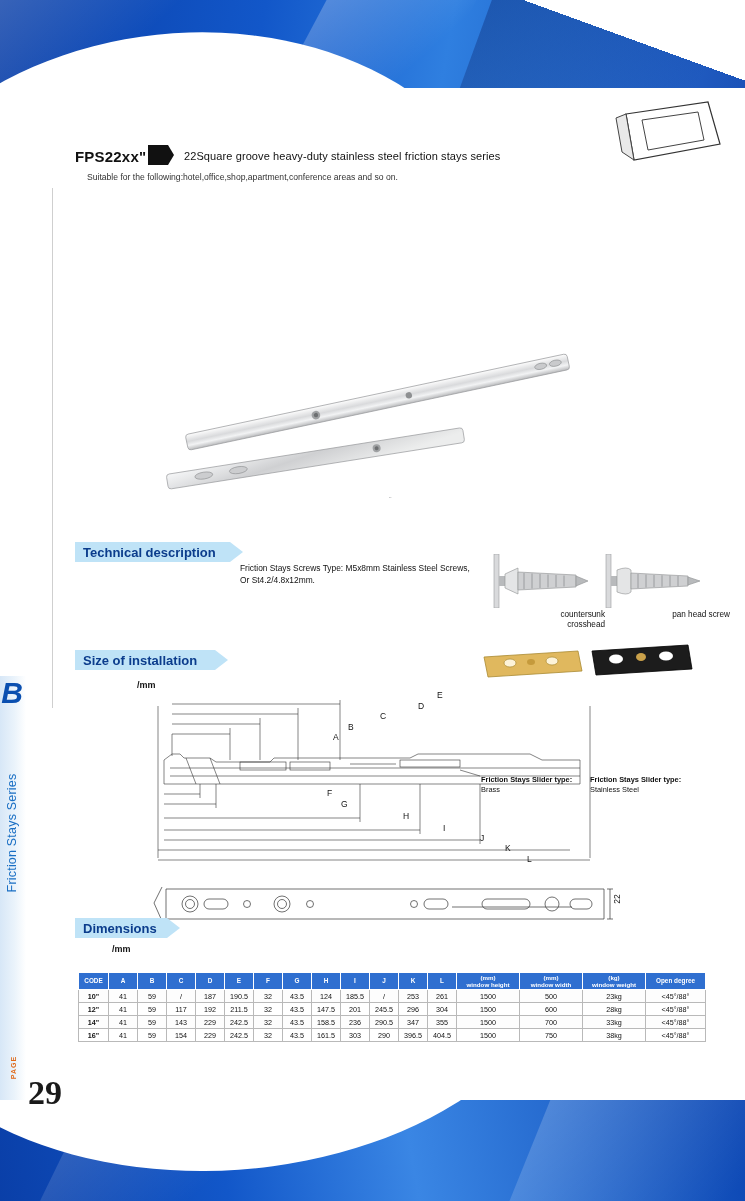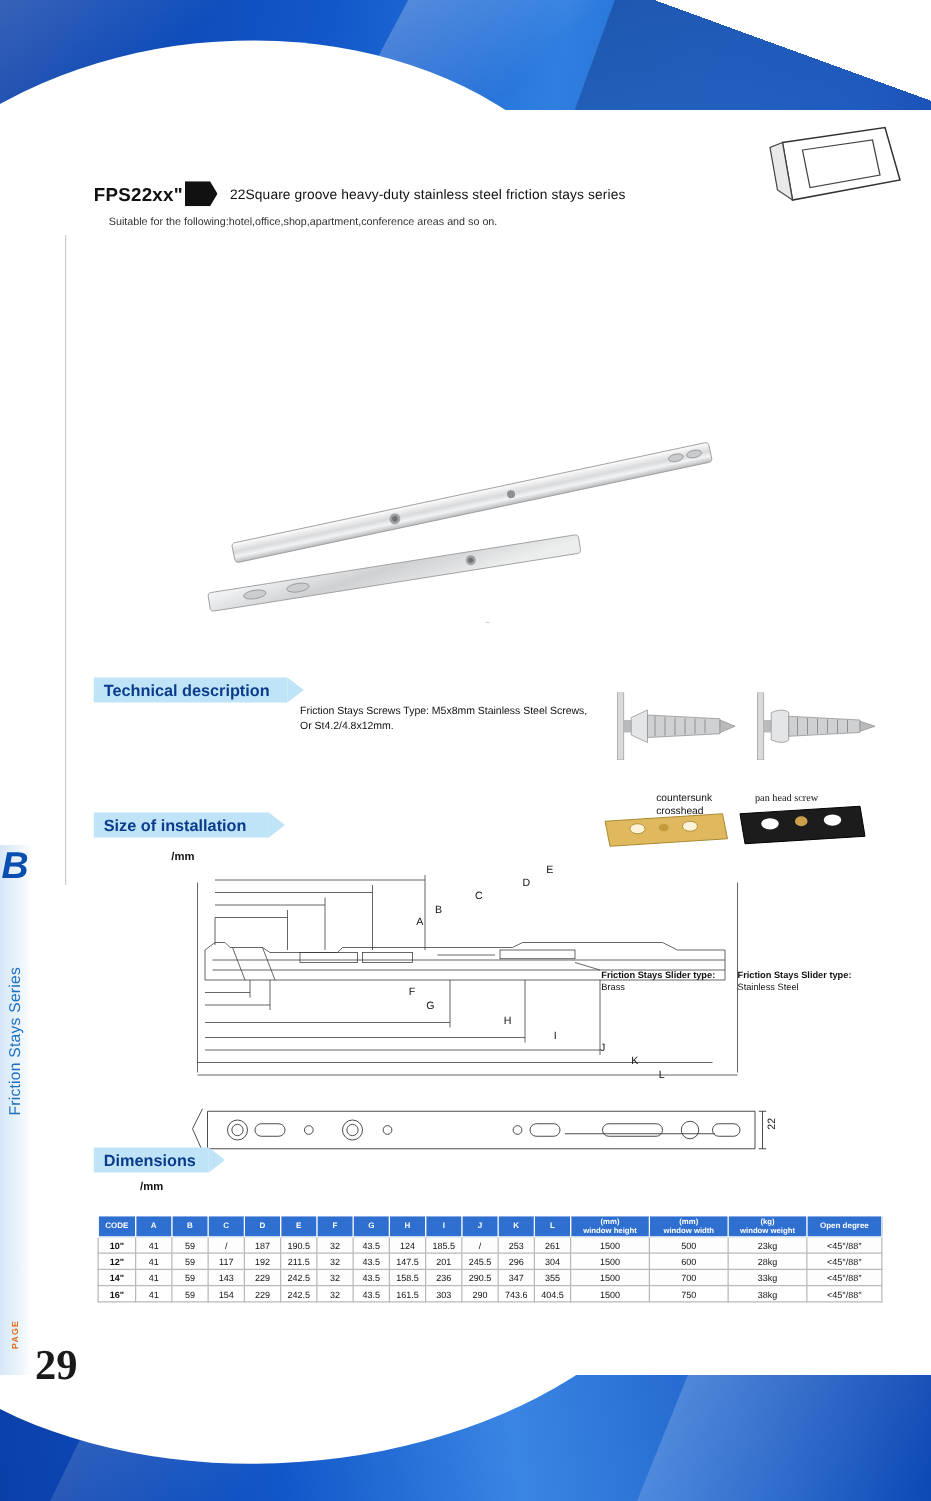--- a/index.html
+++ b/index.html
@@ -136,24 +136,24 @@
   #mm2{ left:112px; top:856px; }
 
   
   .tech-text{
     position:absolute; left:240px; top:474px; width:240px;
     font-size:8.4px; color:#111; line-height:1.45;
   }
   .tech-text p{ margin:0 0 7px 0; }
 
   .screw-cap{
-    position:absolute; font-size:8.2px; color:#111; text-align:left; line-height:1.25;margin-top:24px;
+    position:absolute; font-size:8.2px; color:#111; text-align:right; line-height:1.25;
   }
   #cap-counter{ left:525px; top:522px; width:80px; }
-  #cap-pan{ left:604px; top:522px; width:66px;font-family:Liberation Serif, serif; }
+  #cap-pan{ left:664px; top:522px; width:66px; }
   .slider-cap{
     position:absolute; font-size:7.4px; color:#111; line-height:1.35;
   }
   #cap-brass{ left:481px; top:687px; width:105px; }
   #cap-ss{ left:590px; top:687px; width:115px; }
   .slider-cap b{ font-weight:bold; }
 
   
   .dlabel{ position:absolute; font-size:8.5px; color:#111; }
 
@@ -545,21 +545,21 @@
         <td>41</td>
         <td>59</td>
         <td>154</td>
         <td>229</td>
         <td>242.5</td>
         <td>32</td>
         <td>43.5</td>
         <td>161.5</td>
         <td>303</td>
         <td>290</td>
-        <td>743.6</td>
+        <td>396.5</td>
         <td>404.5</td>
         <td>1500</td>
         <td>750</td>
         <td>38kg</td>
         <td>&lt;45°/88°</td>
       </tr>
     </tbody>
   </table>
 
 </div>

